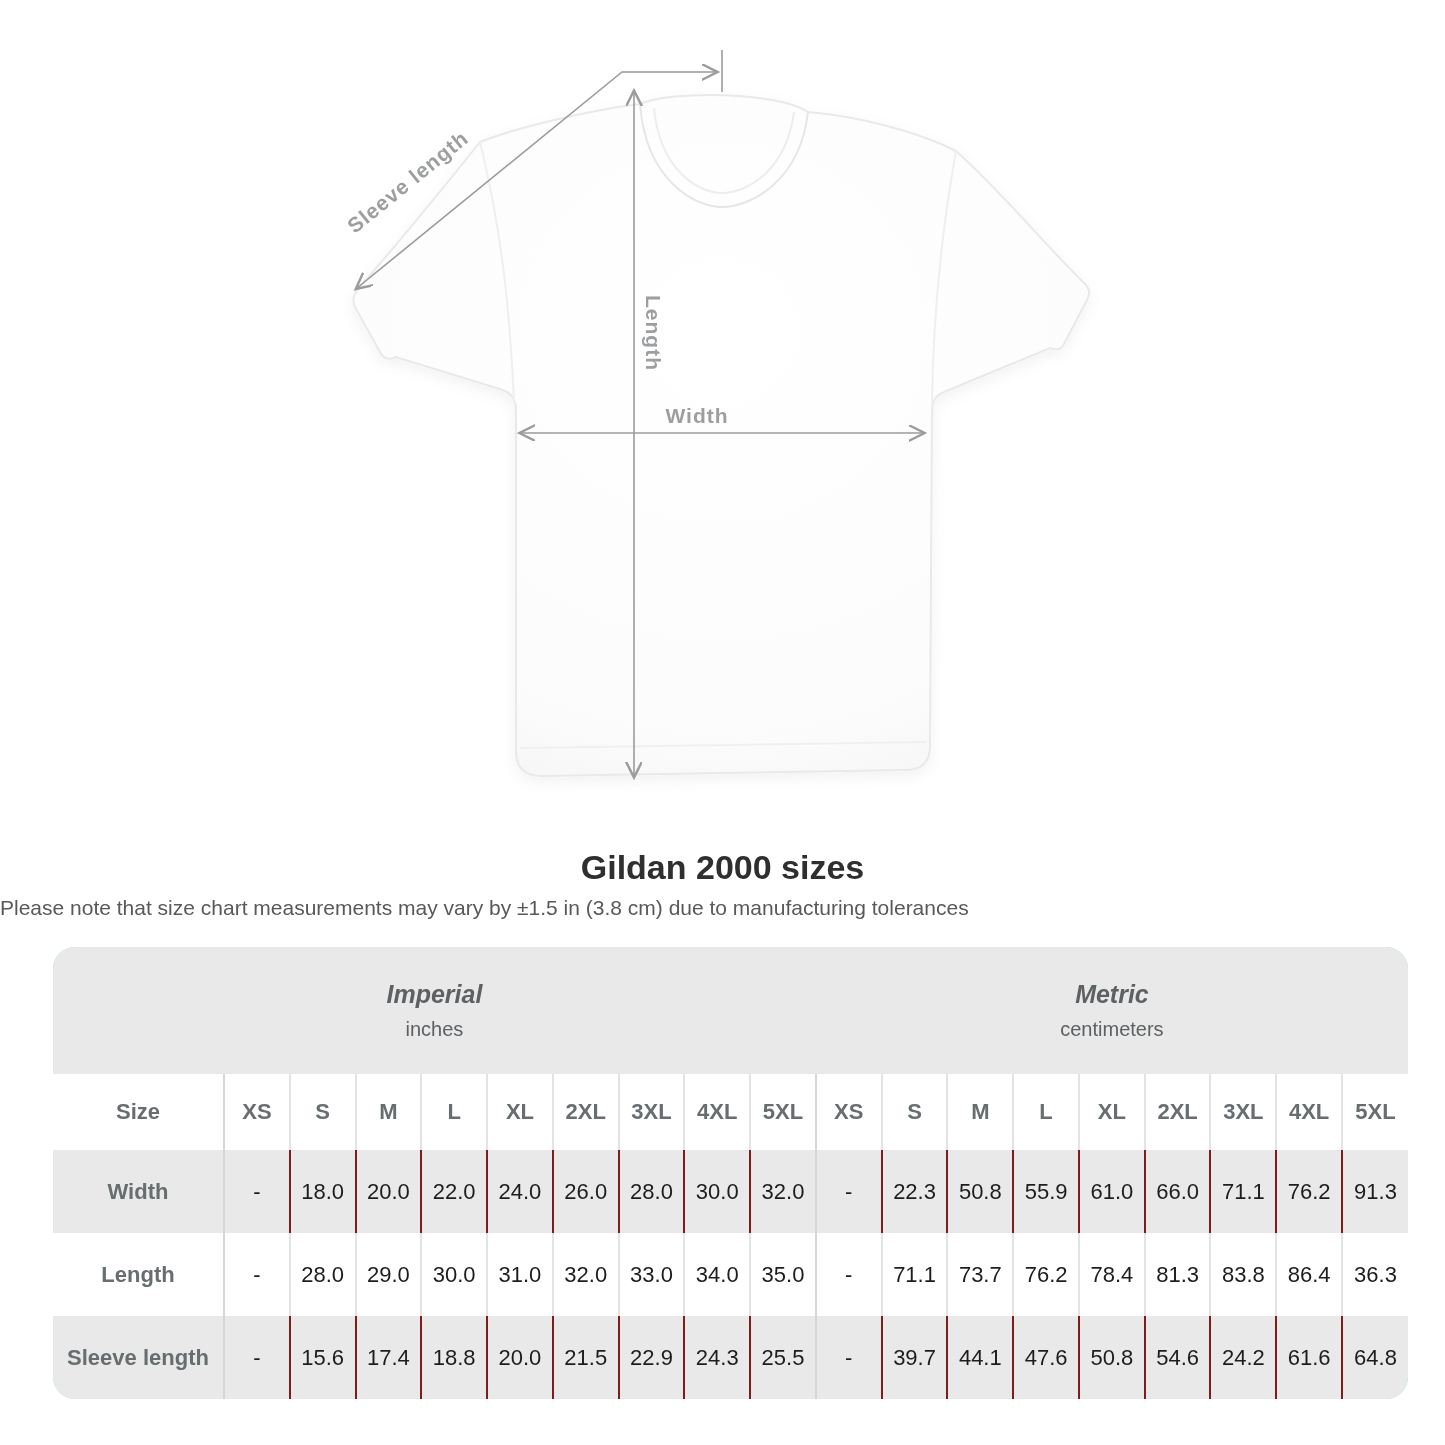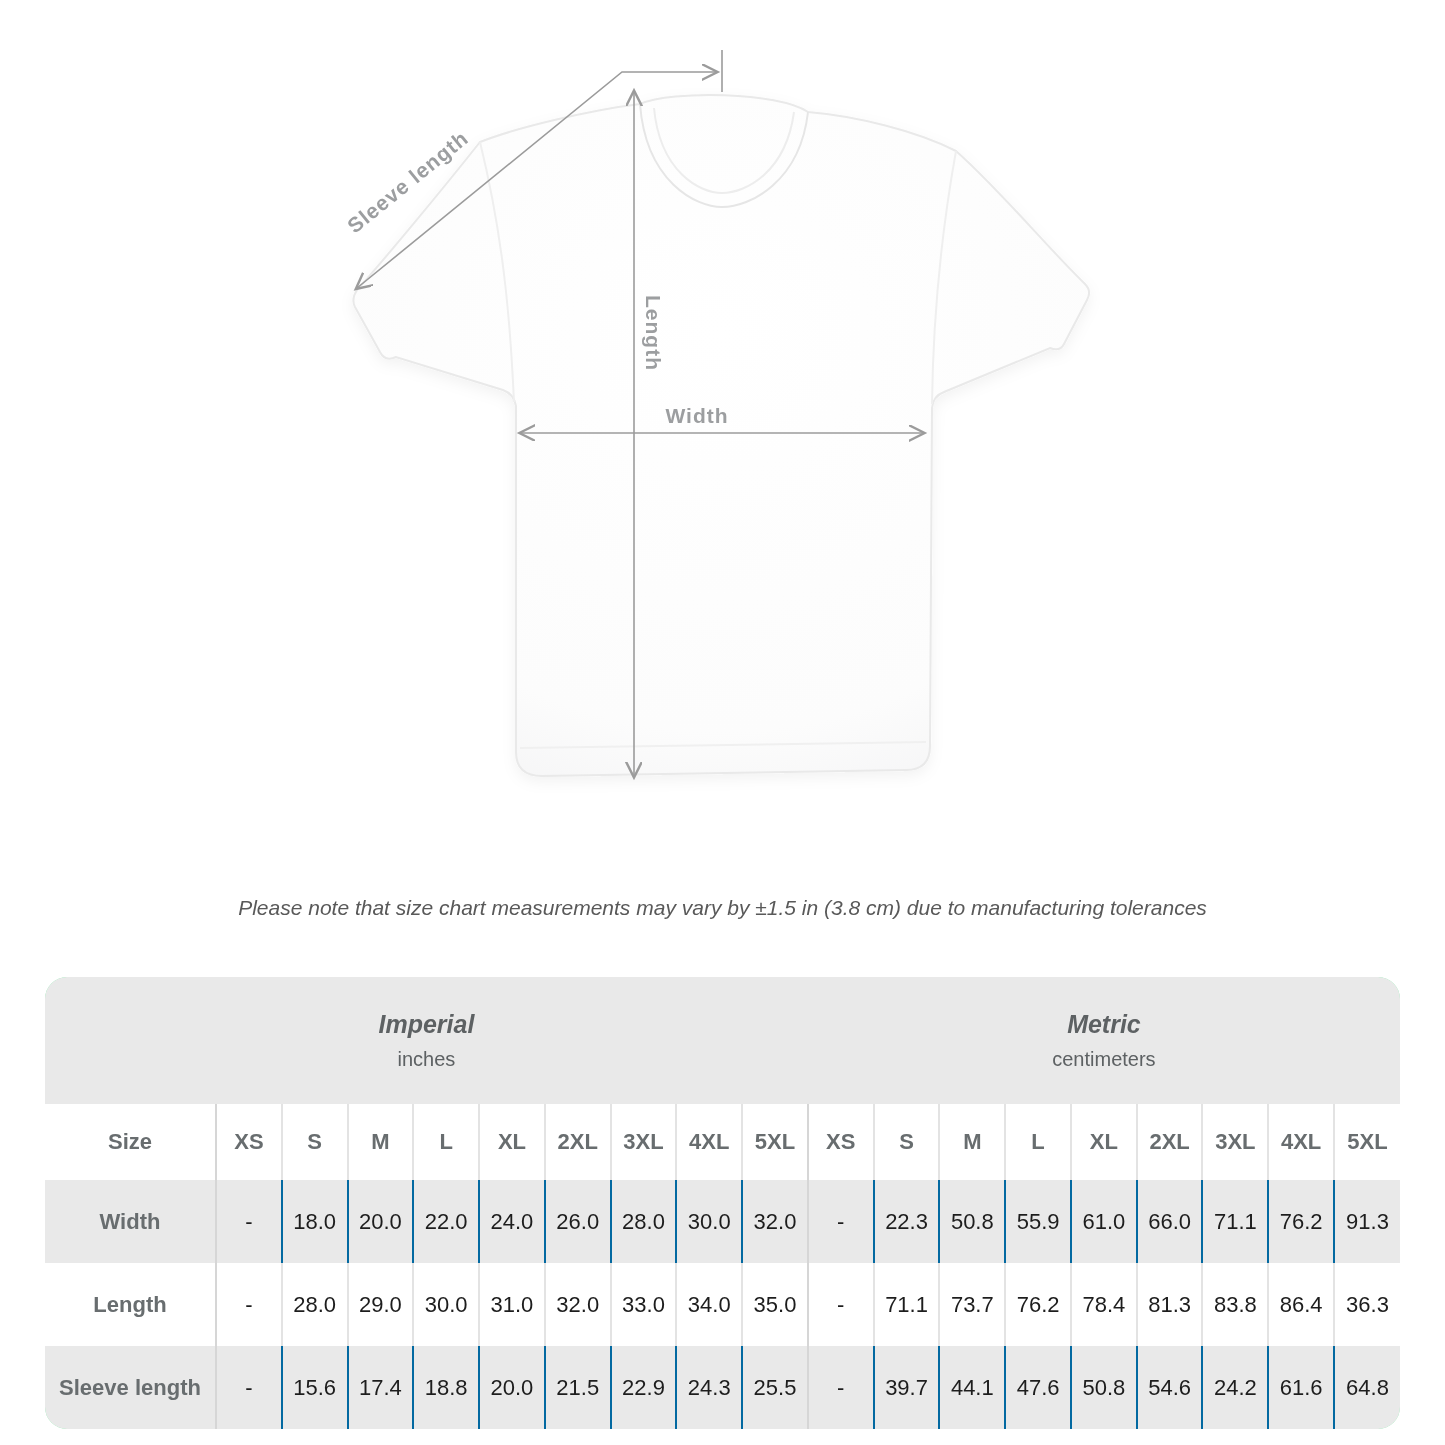--- a/index.html
+++ b/index.html
@@ -11,47 +11,47 @@
   .diagram { position:absolute; left:0; top:0; width:1445px; height:830px; }
   .diagram svg { position:absolute; left:0; top:0; }
   .meas-label { position:absolute; color:#9c9ea0; font-weight:bold; font-size:21px; letter-spacing:1px; white-space:nowrap; }
   .lbl-sleeve { left:408px; top:182px; transform:translate(-50%,-50%) rotate(-39deg); }
   .lbl-length { left:641px; top:295px; writing-mode:vertical-rl; }
   .lbl-width  { left:697px; top:416px; transform:translate(-50%,-50%); }
 
   
   .chart-title { position:absolute; left:0; top:848px; width:1445px; text-align:center;
                  font-size:34px; font-weight:bold; color:#2f2f2f; }
-  .chart-subtitle { position:absolute; left:0; top:896px; width:1445px; text-align:center;
-                 font-size:21px; font-style:italic; color:#595959; }
+  .chart-subtitle { position:absolute; left:0; top:896px; width:1445px; text-align:left;
+                 font-size:21px; color:#595959; }
 
   
-  .table-wrap { position:absolute; left:45px; top:947px; width:1355px; border-radius:22px;
-                overflow:hidden; background:#86efac;margin-top:30px; }
+  .table-wrap { position:absolute; left:53px; top:947px; width:1355px; border-radius:22px;
+                overflow:hidden; background:#86efac; }
   table.size-table { border-collapse:collapse; table-layout:fixed; width:1355px; }
   col.c-label { width:171px; }
 
   tr.group-row { background:#e9e9e9; height:127px; }
   tr.group-row th { font-weight:normal; vertical-align:middle; }
   .group-name { font-size:25px; font-weight:bold; font-style:italic; color:#5d6163; }
   .group-unit { font-size:20px; color:#5d6163; margin-top:9px; }
 
   tr.head-row { background:#ffffff; height:76px; }
   tr.head-row th { font-size:22px; font-weight:bold; color:#686d6f; text-align:center; vertical-align:middle; }
 
   tr.data-row { height:83px; }
   tr.data-row th { font-size:22px; font-weight:bold; color:#686d6f; text-align:center; vertical-align:middle; }
   tr.data-row td { font-size:22px; color:#1d1d1d; text-align:center; vertical-align:middle; }
   tr.row-white { background:#ffffff; }
   tr.row-gray  { background:#e9e9e9; }
 
   tr.head-row th + th,
   tr.row-white td { border-left:2px solid #e3e3e3; }
   tr.row-white td:first-of-type { border-left:2px solid #e3e3e3; }
-  tr.row-gray td { border-left:2px solid #0369a1; }
+  tr.row-gray td { border-left:2px solid #7f1d1d; }
   tr.head-row th.b-strong, td.b-strong { border-left:2px solid #d6d6d6 !important;text-align:center; }
 </style>
 </head>
 <body>
 
 <div class="page">
 
   <div class="diagram">
 
     <svg width="1445" height="830" viewBox="0 0 1445 830">
@@ -112,20 +112,21 @@
         <path d="M 634,92 L 634,776" marker-start="url(#arrS)" marker-end="url(#arrE)"></path>
         <path d="M 521,433 L 923,433" marker-start="url(#arrS)" marker-end="url(#arrE)"></path>
       </g>
     </svg>
 
     <div class="meas-label lbl-sleeve">Sleeve length</div>
     <div class="meas-label lbl-length">Length</div>
     <div class="meas-label lbl-width">Width</div>
   </div>
 
+  <div class="chart-title">Gildan 2000 sizes</div>
   <div class="chart-subtitle">Please note that size chart measurements may vary by ±1.5 in (3.8 cm) due to manufacturing tolerances</div>
 
   <div class="table-wrap">
     <table class="size-table">
       <colgroup>
         <col class="c-label">
         <col>
           <col>
           <col>
           <col>

